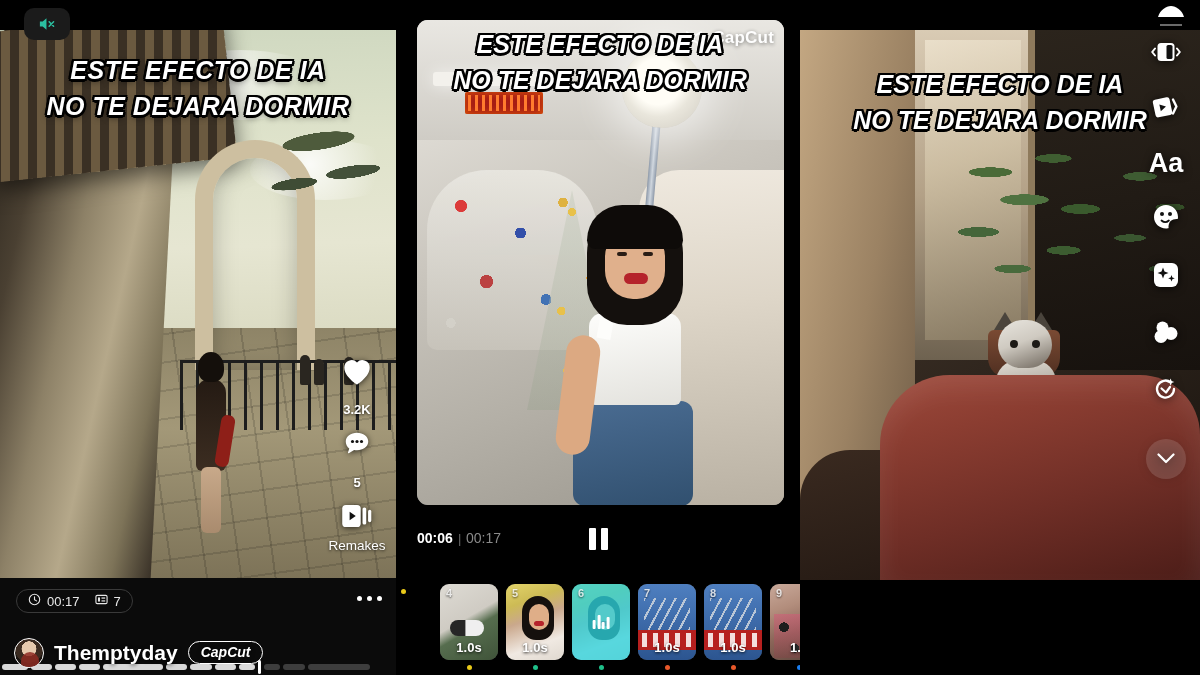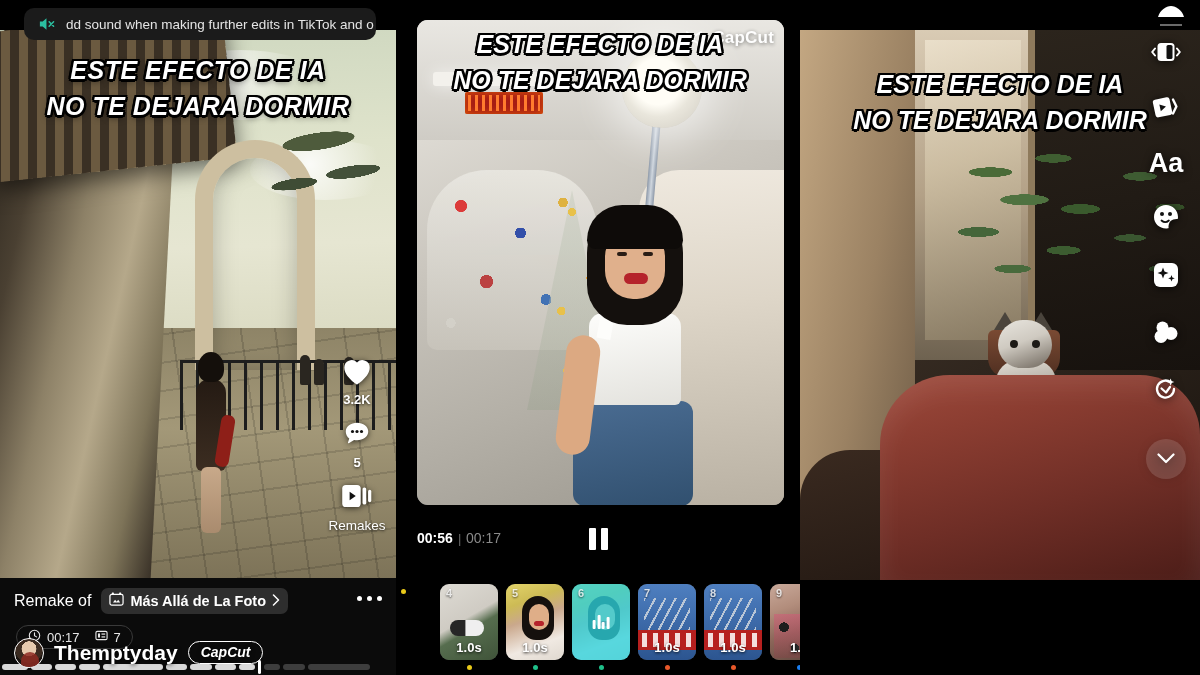--- a/index.html
+++ b/index.html
@@ -110,21 +110,21 @@
 
   
   .lp-rail {
     position: absolute; right: 4px; top: 355px; width: 70px;
     display: flex; flex-direction: column; align-items: center;
     gap: 2px; z-index: 30;
   }
   .rail-item { display: flex; flex-direction: column; align-items: center; }
   .rail-icon { color: #fff; filter: drop-shadow(0 1px 3px rgba(0,0,0,.7)); }
   .rail-count {
-    color: #fff; font-size: 13px; font-weight: 600; margin-top: 2px;
+    color: #fff; font-size: 13px; font-weight: 600; margin-top: 12px;
     text-shadow: 0 1px 3px rgba(0,0,0,.8);
   }
   .rail-label { color:#fff; font-size: 13.5px; font-weight: 500; margin-top:4px; text-shadow: 0 1px 3px rgba(0,0,0,.8); }
 
   
   .lp-author {
     position: absolute; left: 0; bottom: 0; width: 396px; height: 45px;
     display: flex; align-items: center; gap: 10px; padding-left: 14px;
     z-index: 25;
   }
@@ -447,39 +447,20 @@
       </div>
     </div>
 
     <div class="lp-author">
       <div class="avatar"></div>
       <div class="author-name">Themptyday</div>
       <div class="follow-btn">CapCut</div>
     </div>
 
     <div class="lp-remake">
-      <div class="remake-row">
-        <span class="remake-label">Remake of</span>
-        <span class="remake-chip">
-          <span>
-            <svg width="15" height="15" viewBox="0 0 16 16">
-              <rect x="1" y="2.5" width="14" height="11.5" rx="2" fill="none" stroke="#fff" stroke-width="1.3"></rect>
-              <path d="M4.2 11.2l2.3-3 1.7 2.1 1.6-2.1 2.1 3z" fill="#fff"></path>
-              <rect x="3" y="0.6" width="2.2" height="2" rx=".6" fill="#fff"></rect>
-              <rect x="10.8" y="0.6" width="2.2" height="2" rx=".6" fill="#fff"></rect>
-            </svg>
-          </span>
-          <span>Más Allá de La Foto</span>
-          <span>
-            <svg width="8" height="12" viewBox="0 0 8 12">
-                <path d="M1.5 1l5 5-5 5" stroke="#fff" stroke-width="1.5" fill="none" stroke-linecap="round" stroke-linejoin="round"></path>
-              </svg>
-          </span>
-        </span>
-      </div>
 
       <div class="dots-btn">
         <i></i>
           <i></i>
           <i></i>
       </div>
 
       <div class="meta-pill">
         <span>
           <svg width="13" height="13" viewBox="0 0 14 14">
@@ -518,21 +499,20 @@
     </div>
   </div>
 
   <div class="mute-toast">
     <span class="mt-icon">
       <svg width="18" height="16" viewBox="0 0 20 18">
         <path d="M2 6.3h3.2L9.4 2.6v12.8L5.2 11.7H2z" fill="#2bbfa0"></path>
         <path d="M12.4 6.4l5 5.2M17.4 6.4l-5 5.2" stroke="#2bbfa0" stroke-width="1.7" stroke-linecap="round"></path>
       </svg>
     </span>
-    <span>dd sound when making further edits in TikTok and o</span>
   </div>
 
   <div class="center-panel">
     <div class="cp-video">
       <div class="cp-scene"></div>
       <div class="cp-ceiling"></div>
       <div class="cp-strip"></div>
       <div class="cp-sign"></div>
       <div class="cp-shelf"></div>
       <div class="cp-tree"></div>
@@ -561,21 +541,21 @@
         <span>CapCut</span>
       </div>
     </div>
 
     <div class="cp-title">
       <div>ESTE EFECTO DE IA</div>
       <div>NO TE DEJARA DORMIR</div>
     </div>
 
     <div class="cp-controls">
-      <span class="tc-current">00:56</span>
+      <span class="tc-current">00:06</span>
       <span class="tc-sep">|</span>
       <span class="tc-total">00:17</span>
       <span class="pause-btn">
         <i></i>
           <i></i>
       </span>
     </div>
   </div>
 
   <div class="timeline">

